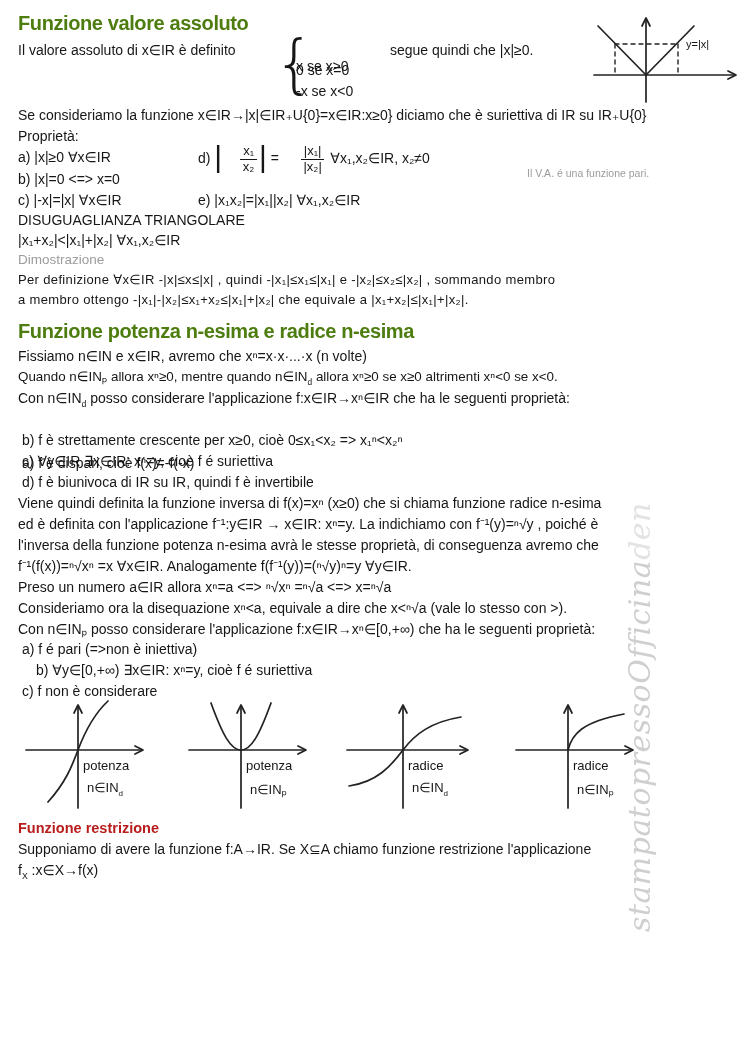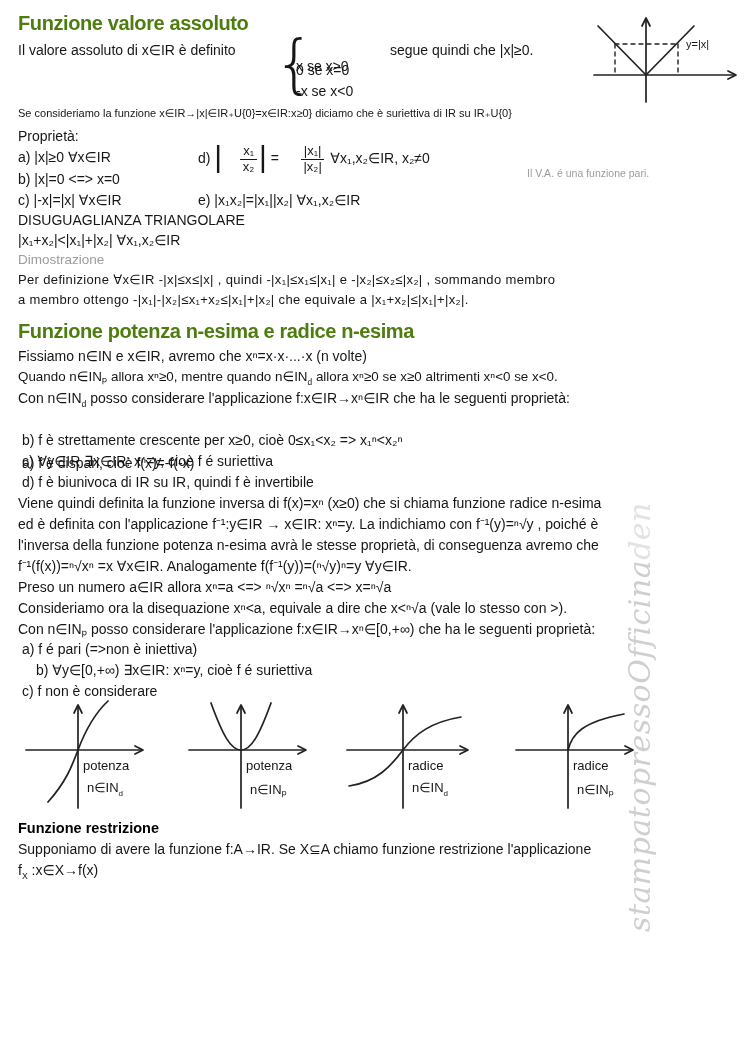--- a/index.html
+++ b/index.html
@@ -2,21 +2,21 @@
 <html><head>
 <meta charset="utf-8">
 <style>
   html,body{margin:0;padding:0;background:#e8e8e8;}
   .page{
     position:relative;width:744px;height:1052px;background:#ffffff;
     font-family:"Liberation Sans",sans-serif;color:#161616;overflow:hidden;
     margin:0 auto;
   }
   .t1{position:absolute;font-weight:700;font-size:20px;letter-spacing:-0.4px;color:#4d7c0f;white-space:nowrap;}
-  .t2{position:absolute;font-weight:700;font-size:14.5px;color:#000000;white-space:nowrap;}
+  .t2{position:absolute;font-weight:700;font-size:14.5px;color:#b91c1c;white-space:nowrap;}
   .line{position:absolute;font-size:14px;white-space:nowrap;line-height:1.2;}
   .small{font-size:10.5px;}
   .gray{color:#9c9c9c;}
   .proof{font-size:13px;letter-spacing:0.35px;}
   sub{font-size:0.62em;line-height:0;}
   .brace{position:absolute;font-size:64px;font-weight:200;font-family:"DejaVu Sans",sans-serif;color:#161616;line-height:1;}
   .frac{display:inline-block;vertical-align:middle;text-align:center;line-height:1.1;font-size:13px;margin:0 2px;}
   .frac span{display:block;margin-left:16px;}
   .frac .num{border-bottom:1.3px solid #161616;padding:0 3px;}
   .bigbar{font-size:30px;font-weight:300;vertical-align:middle;position:relative;top:-2px;display:inline-block;}
@@ -58,21 +58,21 @@
       <path d="M56,90 V7"></path>
       <path d="M52,14 L56,6 L60,14"></path>
       <path d="M8,14 L56,63 L104,14"></path>
       <path class="dash" d="M25,32 H88"></path>
       <path class="dash" d="M25,32 V63"></path>
       <path class="dash" d="M88,32 V63"></path>
     </svg>
     <span class="axlabel" style="left:96px;top:26px;">y=|x|</span>
   </div>
 
-  <div class="line" style="left:18px;top:107px;font-size:11px;">Se consideriamo la funzione x∈IR→|x|∈IR₊U{0}=x∈IR:x≥0}  diciamo che è suriettiva di IR su IR₊U{0}</div>
+  <div class="line" style="left:18px;top:107px;font-size:14px;">Se consideriamo la funzione x∈IR→|x|∈IR₊U{0}=x∈IR:x≥0}  diciamo che è suriettiva di IR su IR₊U{0}</div>
   <div class="line" style="left:18px;top:128px;">Proprietà:</div>
 
   <div class="line" style="left:18px;top:149px;">a) |x|≥0 ∀x∈IR</div>
   <div class="line" style="left:18px;top:171px;">b) |x|=0 &lt;=&gt; x=0</div>
   <div class="line" style="left:18px;top:192px;">c) |-x|=|x| ∀x∈IR</div>
 
   <div class="line" style="left:198px;top:141px;">
     <span>d)</span>
     <span class="bigbar">|</span><span class="frac"><span class="num">x₁</span><span class="den">x₂</span></span><span class="bigbar">|</span>
     <span>=</span>

